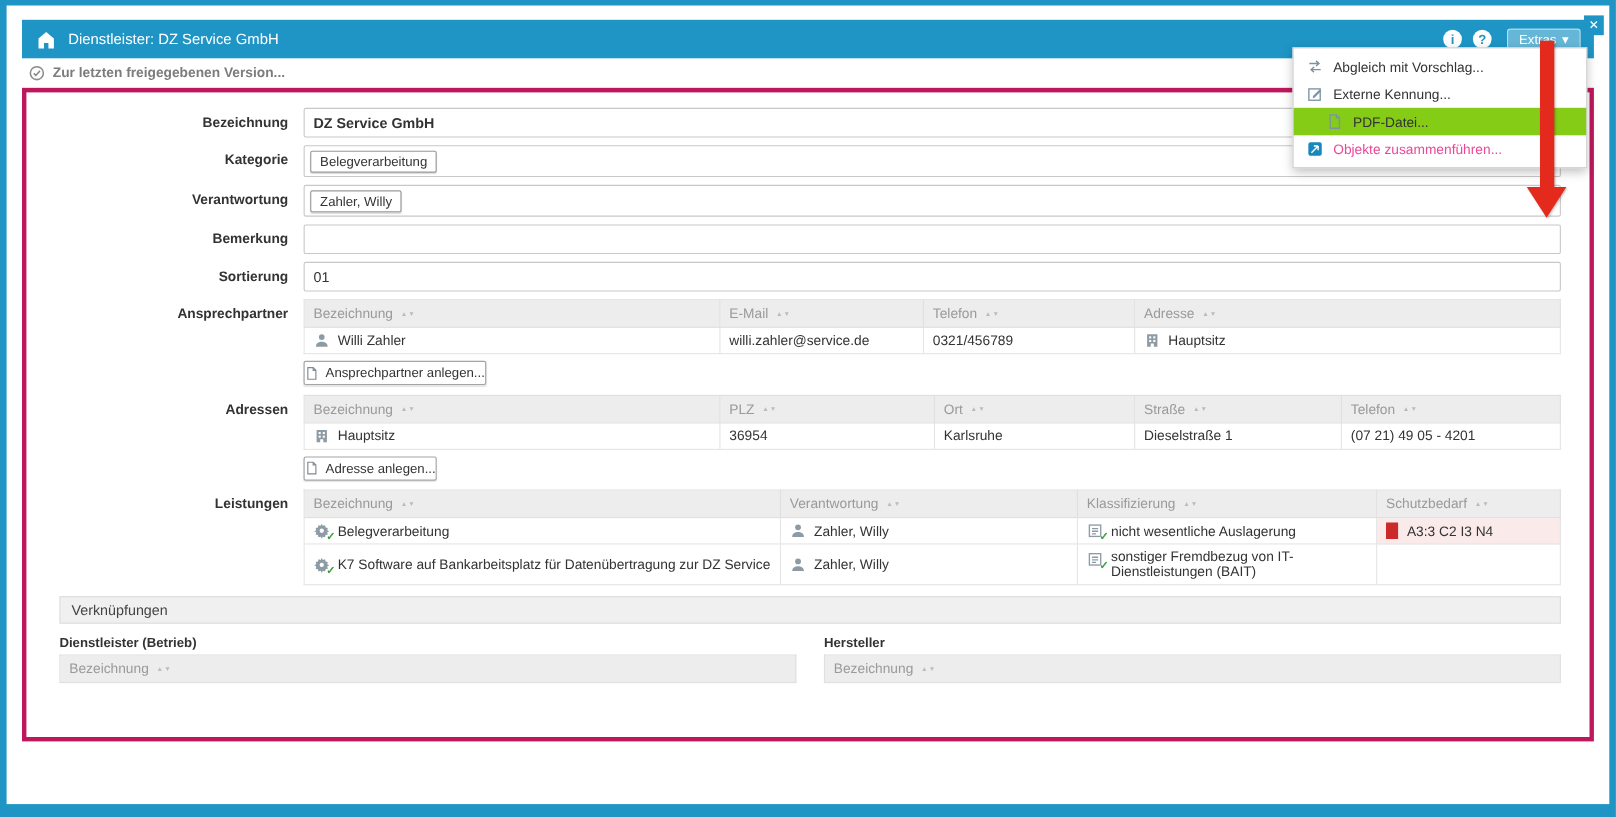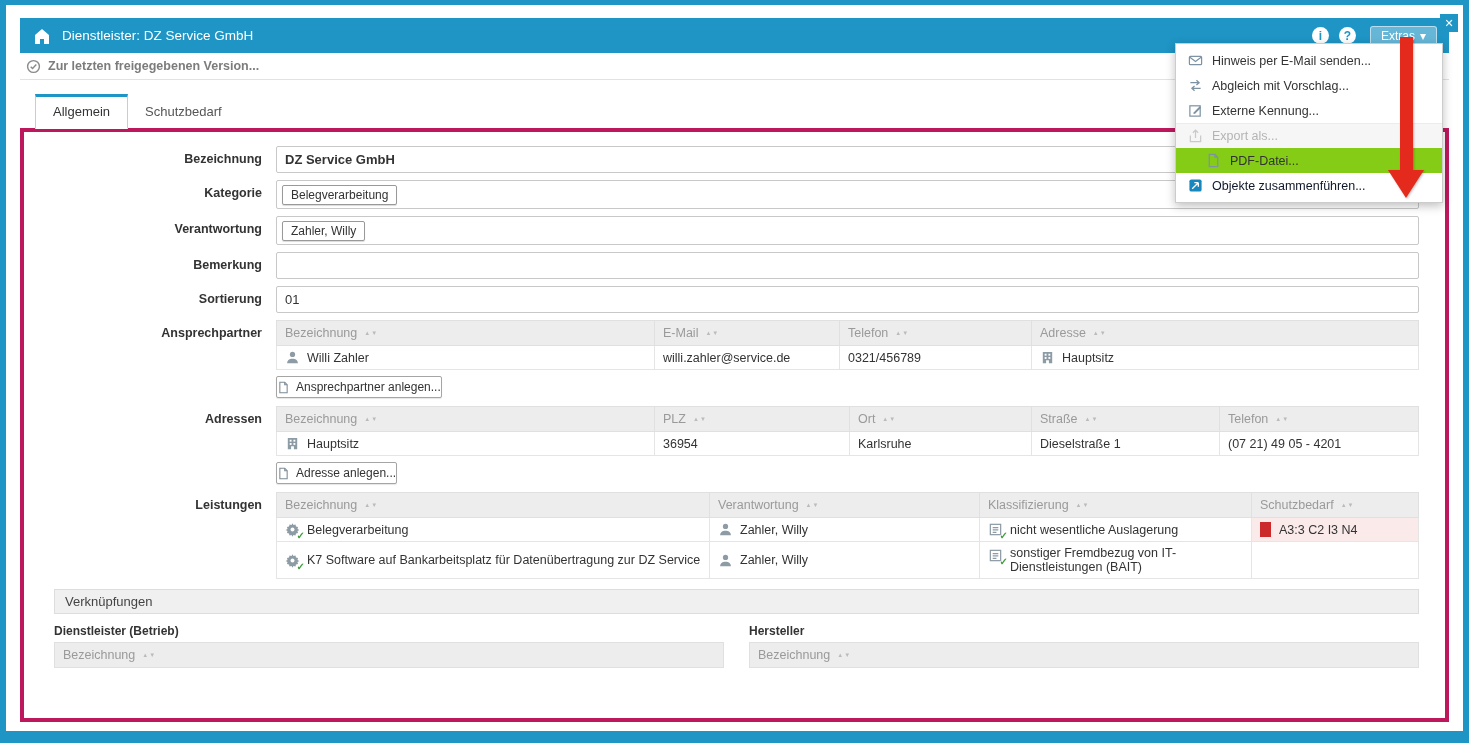--- a/index.html
+++ b/index.html
@@ -114,21 +114,21 @@
     border:1px solid #ccc; box-shadow:0 3px 9px rgba(0,0,0,.25); padding:4px 0; z-index:50;
   }
   .menu-item {
     display:flex; align-items:center; gap:9px; padding:4px 12px; font-size:12.5px; color:#333;
     cursor:pointer; min-height:25px;
   }
   .menu-item svg { width:15px; height:15px; flex:0 0 15px; color:#7d93a3; }
   .menu-item.disabled { color:#b4b4b4; background:#f6f6f6; border-top:1px solid #ececec; }
   .menu-item.disabled svg { color:#c9c9c9; }
   .menu-item.sub { padding-left:30px; background:#84cc16; }
-  .menu-item.highlight { color:#0f172a; }
+  .menu-item.highlight { color:#ec4899; }
   .menu-item.highlight svg { color:#1787BE; }
   
   .arrow { position:absolute; top:37px; right:45px; width:36px; z-index:70; pointer-events:none;
            filter:drop-shadow(1px 1px 1px rgba(0,0,0,.25)); }
   .arrow-shaft { width:13px; height:133px; margin:0 auto; background:#E42A1C; }
   .arrow-head { width:0; height:0; border-left:18px solid transparent; border-right:18px solid transparent;
                 border-top:28px solid #E42A1C; }
 </style>
 </head>
 <body>
@@ -154,24 +154,20 @@
   <div class="versionbar">
     <span class="rowicon" style="color:#8a8a8a;">
       <svg viewBox="0 0 16 16">
           <circle cx="8" cy="8" r="6.3" fill="none" stroke="currentColor" stroke-width="1.5"></circle>
           <path d="M5 8.2l2 2 4-4.4" fill="none" stroke="currentColor" stroke-width="1.5"></path>
         </svg>
     </span>
     <span>Zur letzten freigegebenen Version...</span>
   </div>
 
-  <div class="tabs">
-    <div class="tab active">Allgemein</div>
-    <div class="tab">Schutzbedarf</div>
-  </div>
 
   <div class="panel">
 
     <div class="frow">
       <div class="flabel">Bezeichnung</div>
       <div class="fvalue bold">DZ Service GmbH</div>
     </div>
 
     <div class="frow">
       <div class="flabel">Kategorie</div>
@@ -416,47 +412,33 @@
         </tbody>
           </table>
       </div>
     </div>
 
   </div>
 </div>
 
 <div class="menu">
   <div class="menu-item">
-    <svg viewBox="0 0 16 16" fill="none" stroke="currentColor" stroke-width="1.3">
-        <rect x="1.5" y="3.5" width="13" height="9" rx="1"></rect>
-        <path d="M2 4.5l6 4.5 6-4.5"></path>
-      </svg>
-    <span>Hinweis per E-Mail senden...</span>
-  </div>
-  <div class="menu-item">
     <svg viewBox="0 0 16 16" fill="none" stroke="currentColor" stroke-width="1.4">
         <path d="M2.5 5h9M9 2.5L11.8 5 9 7.5"></path>
         <path d="M13.5 11h-9M7 8.5L4.2 11 7 13.5"></path>
       </svg>
     <span>Abgleich mit Vorschlag...</span>
   </div>
   <div class="menu-item">
     <svg viewBox="0 0 16 16" fill="none" stroke="currentColor" stroke-width="1.3">
         <rect x="2" y="3" width="11" height="11"></rect>
         <path d="M6 10l6.5-6.5 1.5 1.5L7.5 11.5 5.8 11.8z" fill="currentColor" stroke="none"></path>
       </svg>
     <span>Externe Kennung...</span>
   </div>
-  <div class="menu-item disabled">
-    <svg viewBox="0 0 16 16" fill="none" stroke="currentColor" stroke-width="1.3">
-        <path d="M2.5 7v6.5h11V7"></path>
-        <path d="M8 1.5v8M5.2 4L8 1.2 10.8 4"></path>
-      </svg>
-    <span>Export als...</span>
-  </div>
   <div class="menu-item sub">
     <svg viewBox="0 0 16 16" fill="none" stroke="currentColor" stroke-width="1.3">
         <path d="M3.5 1.5h6l3 3v10h-9z"></path>
         <path d="M9.5 1.5v3h3"></path>
       </svg>
     <span>PDF-Datei...</span>
   </div>
   <div class="menu-item highlight">
     <svg viewBox="0 0 16 16">
         <rect x="1.5" y="1.5" width="13" height="13" rx="2" fill="currentColor"></rect>

